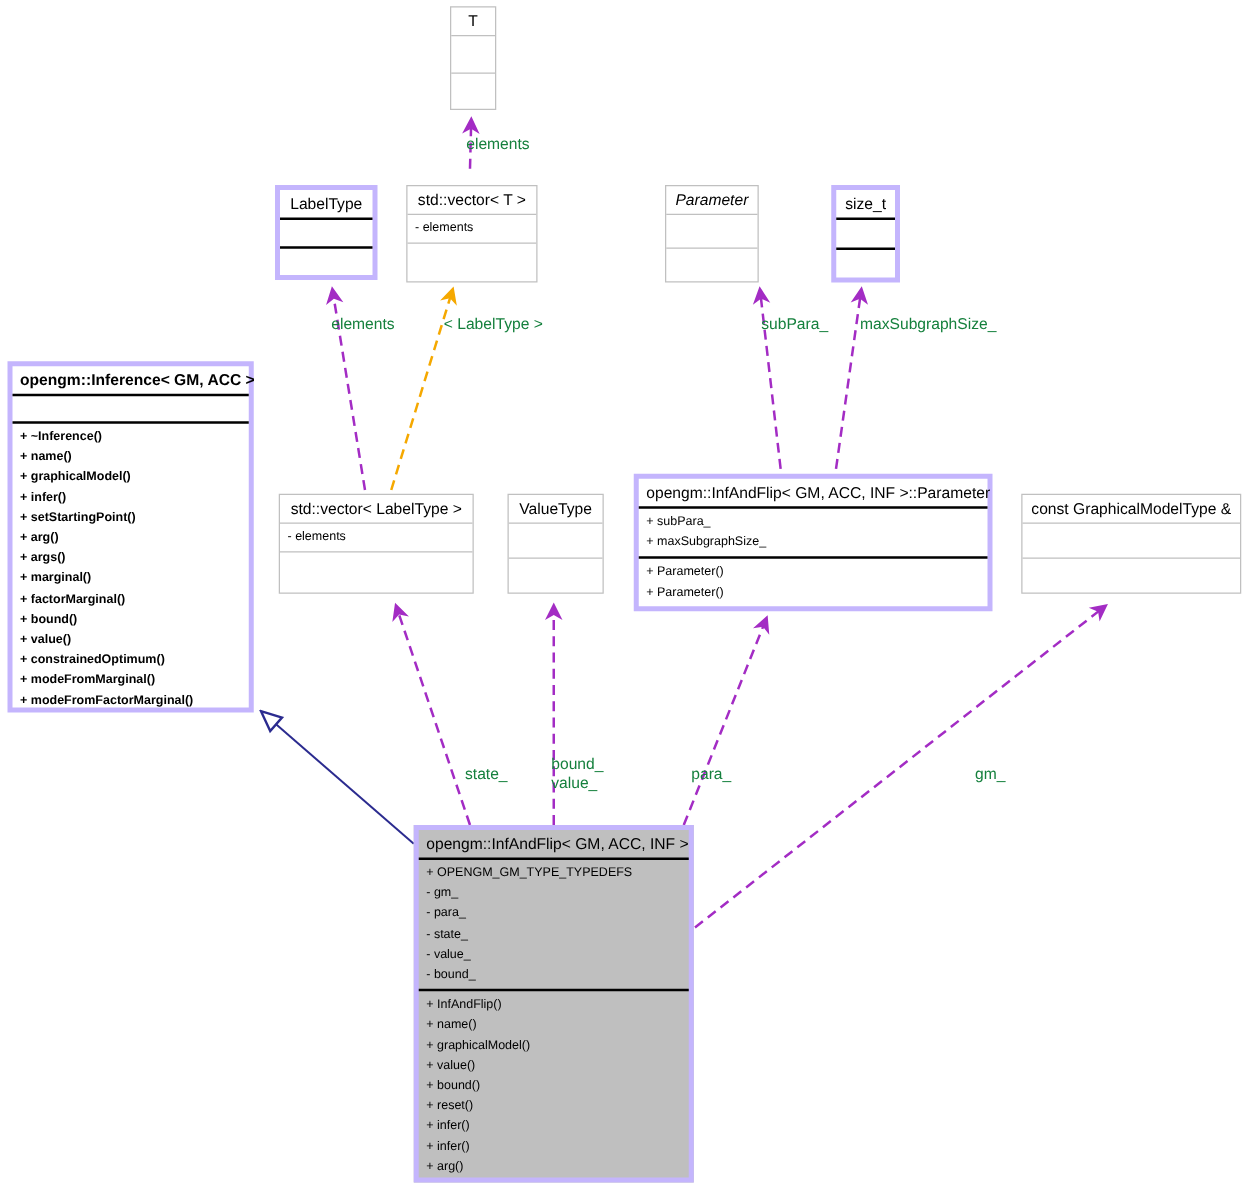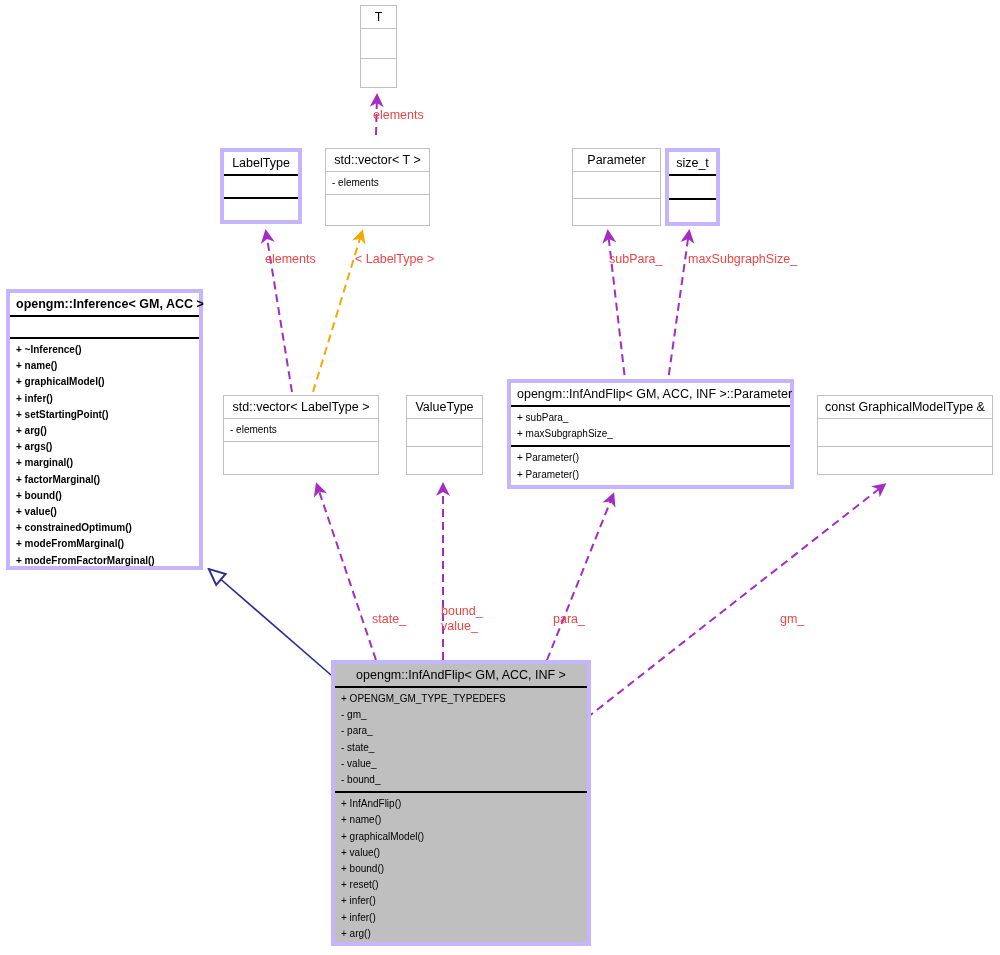--- a/index.html
+++ b/index.html
@@ -67,21 +67,21 @@
     flex: 1 1 auto;
   }
   .mem {
     white-space: nowrap;
     font-size: 10px;
     line-height: 16.2px;
   }
   .edgelabel {
     position: absolute;
     font-size: 12.5px;
-    color: #ef4444;
+    color: #15803d;
     white-space: nowrap;
     line-height: 15px;
   }
 </style>
 </head>
 <body>
 
 <div id="diagram">
 
   <svg class="edges" viewBox="0 0 1000 955" xmlns="http://www.w3.org/2000/svg">
@@ -151,21 +151,21 @@
   </div>
 
   <div class="umlbox thin" style="left:325px; top:148px; width:105px; height:78px;">
     <div class="sec title">std::vector&lt; T &gt;</div>
     <div class="sec">
       <div class="mem">- elements</div>
     </div>
     <div class="sec empty grow"></div>
   </div>
 
-  <div class="umlbox thin" style="left:572px; top:148px; width:89px; height:78px;">
+  <div class="umlbox thin" style="left:532px; top:148px; width:75px; height:78px;font-style:italic;">
     <div class="sec title">Parameter</div>
     <div class="sec empty grow"></div>
     <div class="sec empty grow"></div>
   </div>
 
   <div class="umlbox thick" style="left:665px; top:148px; width:55px; height:78px;">
     <div class="sec title">size_t</div>
     <div class="sec empty grow"></div>
     <div class="sec empty grow"></div>
   </div>
@@ -216,21 +216,21 @@
       <div class="mem">+ Parameter()</div>
     </div>
   </div>
 
   <div class="umlbox thin" style="left:817px; top:395px; width:176px; height:80px;">
     <div class="sec title">const GraphicalModelType &amp;</div>
     <div class="sec empty grow"></div>
     <div class="sec empty grow"></div>
   </div>
 
-  <div class="umlbox thick filled" style="left:331px; top:660px; width:260px; height:286px;">
+  <div class="umlbox thick filled" style="left:331px; top:660px; width:224px; height:286px;">
     <div class="sec title">opengm::InfAndFlip&lt; GM, ACC, INF &gt;</div>
     <div class="sec">
       <div class="mem">+ OPENGM_GM_TYPE_TYPEDEFS</div>
       <div class="mem">- gm_</div>
       <div class="mem">- para_</div>
       <div class="mem">- state_</div>
       <div class="mem">- value_</div>
       <div class="mem">- bound_</div>
     </div>
     <div class="sec grow">

